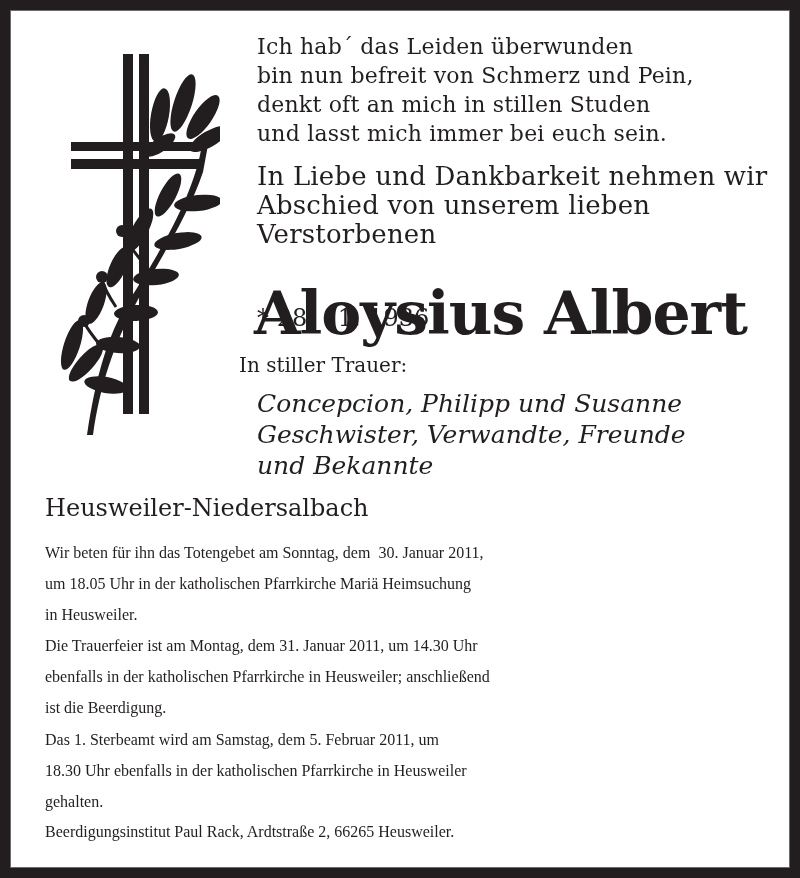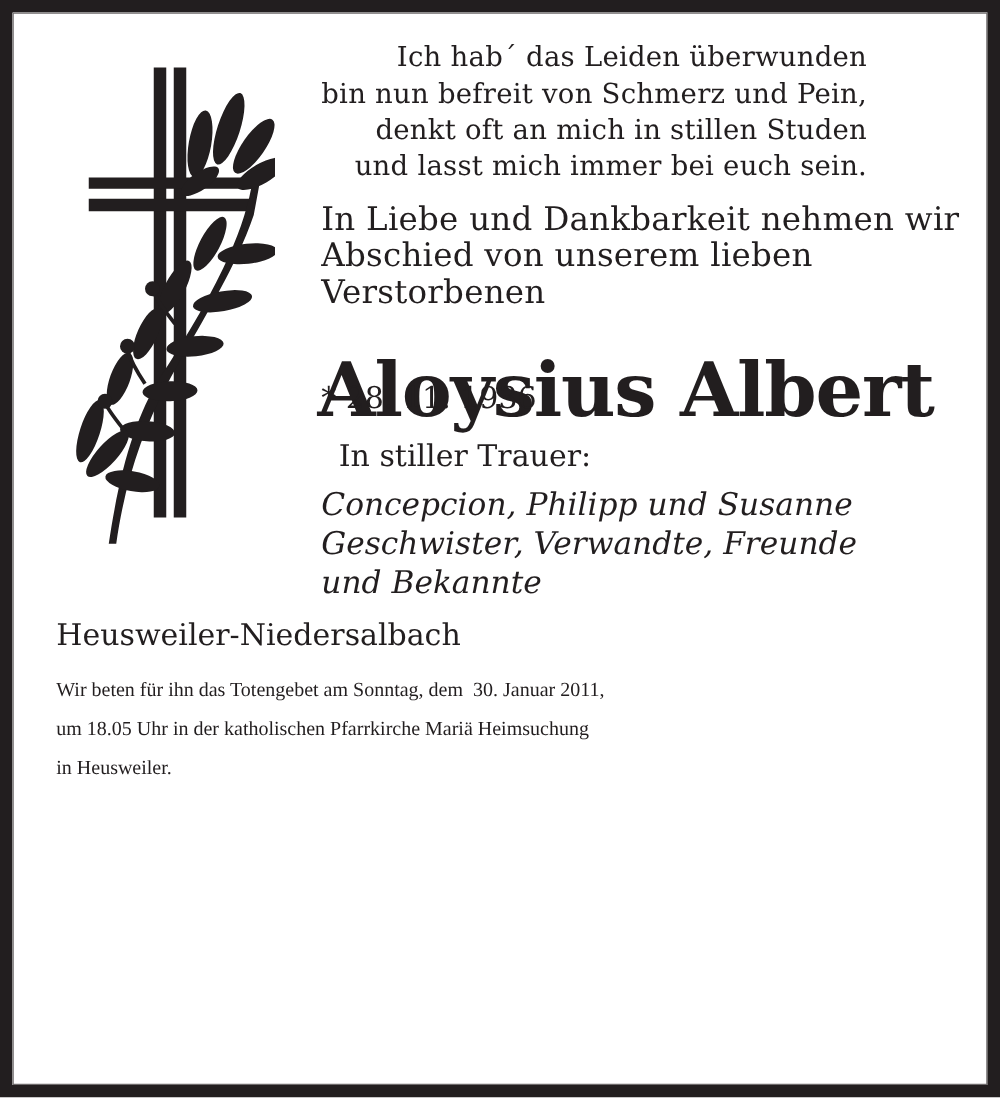--- a/index.html
+++ b/index.html
@@ -18,43 +18,43 @@
   .art {
     position: absolute;
     left: 46px;
     top: 33px;
     width: 164px;
     height: 396px;
   }
   .block { position: absolute; margin: 0; white-space: pre-wrap; }
   .poem {
     left: 247px; top: 22px;
-    font-size: 22px; line-height: 29px; letter-spacing: 0.2px; text-align: right;
+    font-size: 22px; line-height: 29px; letter-spacing: 0.2px;
   }
   .intro {
     left: 247px; top: 152px;
     font-size: 26px; line-height: 29px; letter-spacing: 0.2px;
   }
   .name {
     left: 244px; top: 224px;
     font-size: 60px; line-height: 62px;
     font-weight: bold; letter-spacing: -1px;
     white-space: nowrap;
     margin-top: 48px;
   }
   .dates {
     left: 247px; top: 293px;
     width: 500px; height: 34px;
     font-size: 24px; line-height: 30px;
   }
   .dates .death { position: absolute; left: 245px; top: 0; }
   .dates .birth { position: absolute; left: 0; top: 0; text-align: right; }
   .trauer {
-    left: 261px; top: 340px;
-    font-size: 24px; line-height: 30px;
+    left: 229px; top: 340px;
+    font-size: 20px; line-height: 30px;
   }
   .mourners {
     left: 247px; top: 378px;
     font-size: 25px; line-height: 31px; font-style: italic;
   }
   .place {
     left: 35px; top: 483px;
     font-size: 24px; line-height: 30px;
   }
   .para {
@@ -131,16 +131,23 @@
   <p class="block place">Heusweiler-Niedersalbach</p>
 
   <p class="block mourners">Concepcion, Philipp und Susanne
 Geschwister, Verwandte, Freunde
 und Bekannte</p>
 
   <p class="block para p1">Wir beten für ihn das Totengebet am Sonntag, dem  30. Januar 2011,
 um 18.05 Uhr in der katholischen Pfarrkirche Mariä Heimsuchung
 in Heusweiler.</p>
 
+  <p class="block para p2">Die Trauerfeier ist am Montag, dem 31. Januar 2011, um 14.30 Uhr
+ebenfalls in der katholischen Pfarrkirche in Heusweiler; anschließend
+ist die Beerdigung.</p>
 
+  <p class="block para p3">Das 1. Sterbeamt wird am Samstag, dem 5. Februar 2011, um
+18.30 Uhr ebenfalls in der katholischen Pfarrkirche in Heusweiler
+gehalten.</p>
 
+  <p class="block para p4">Beerdigungsinstitut Paul Rack, Ardtstraße 2, 66265 Heusweiler.</p>
 
 </div>
 
 </body></html>

